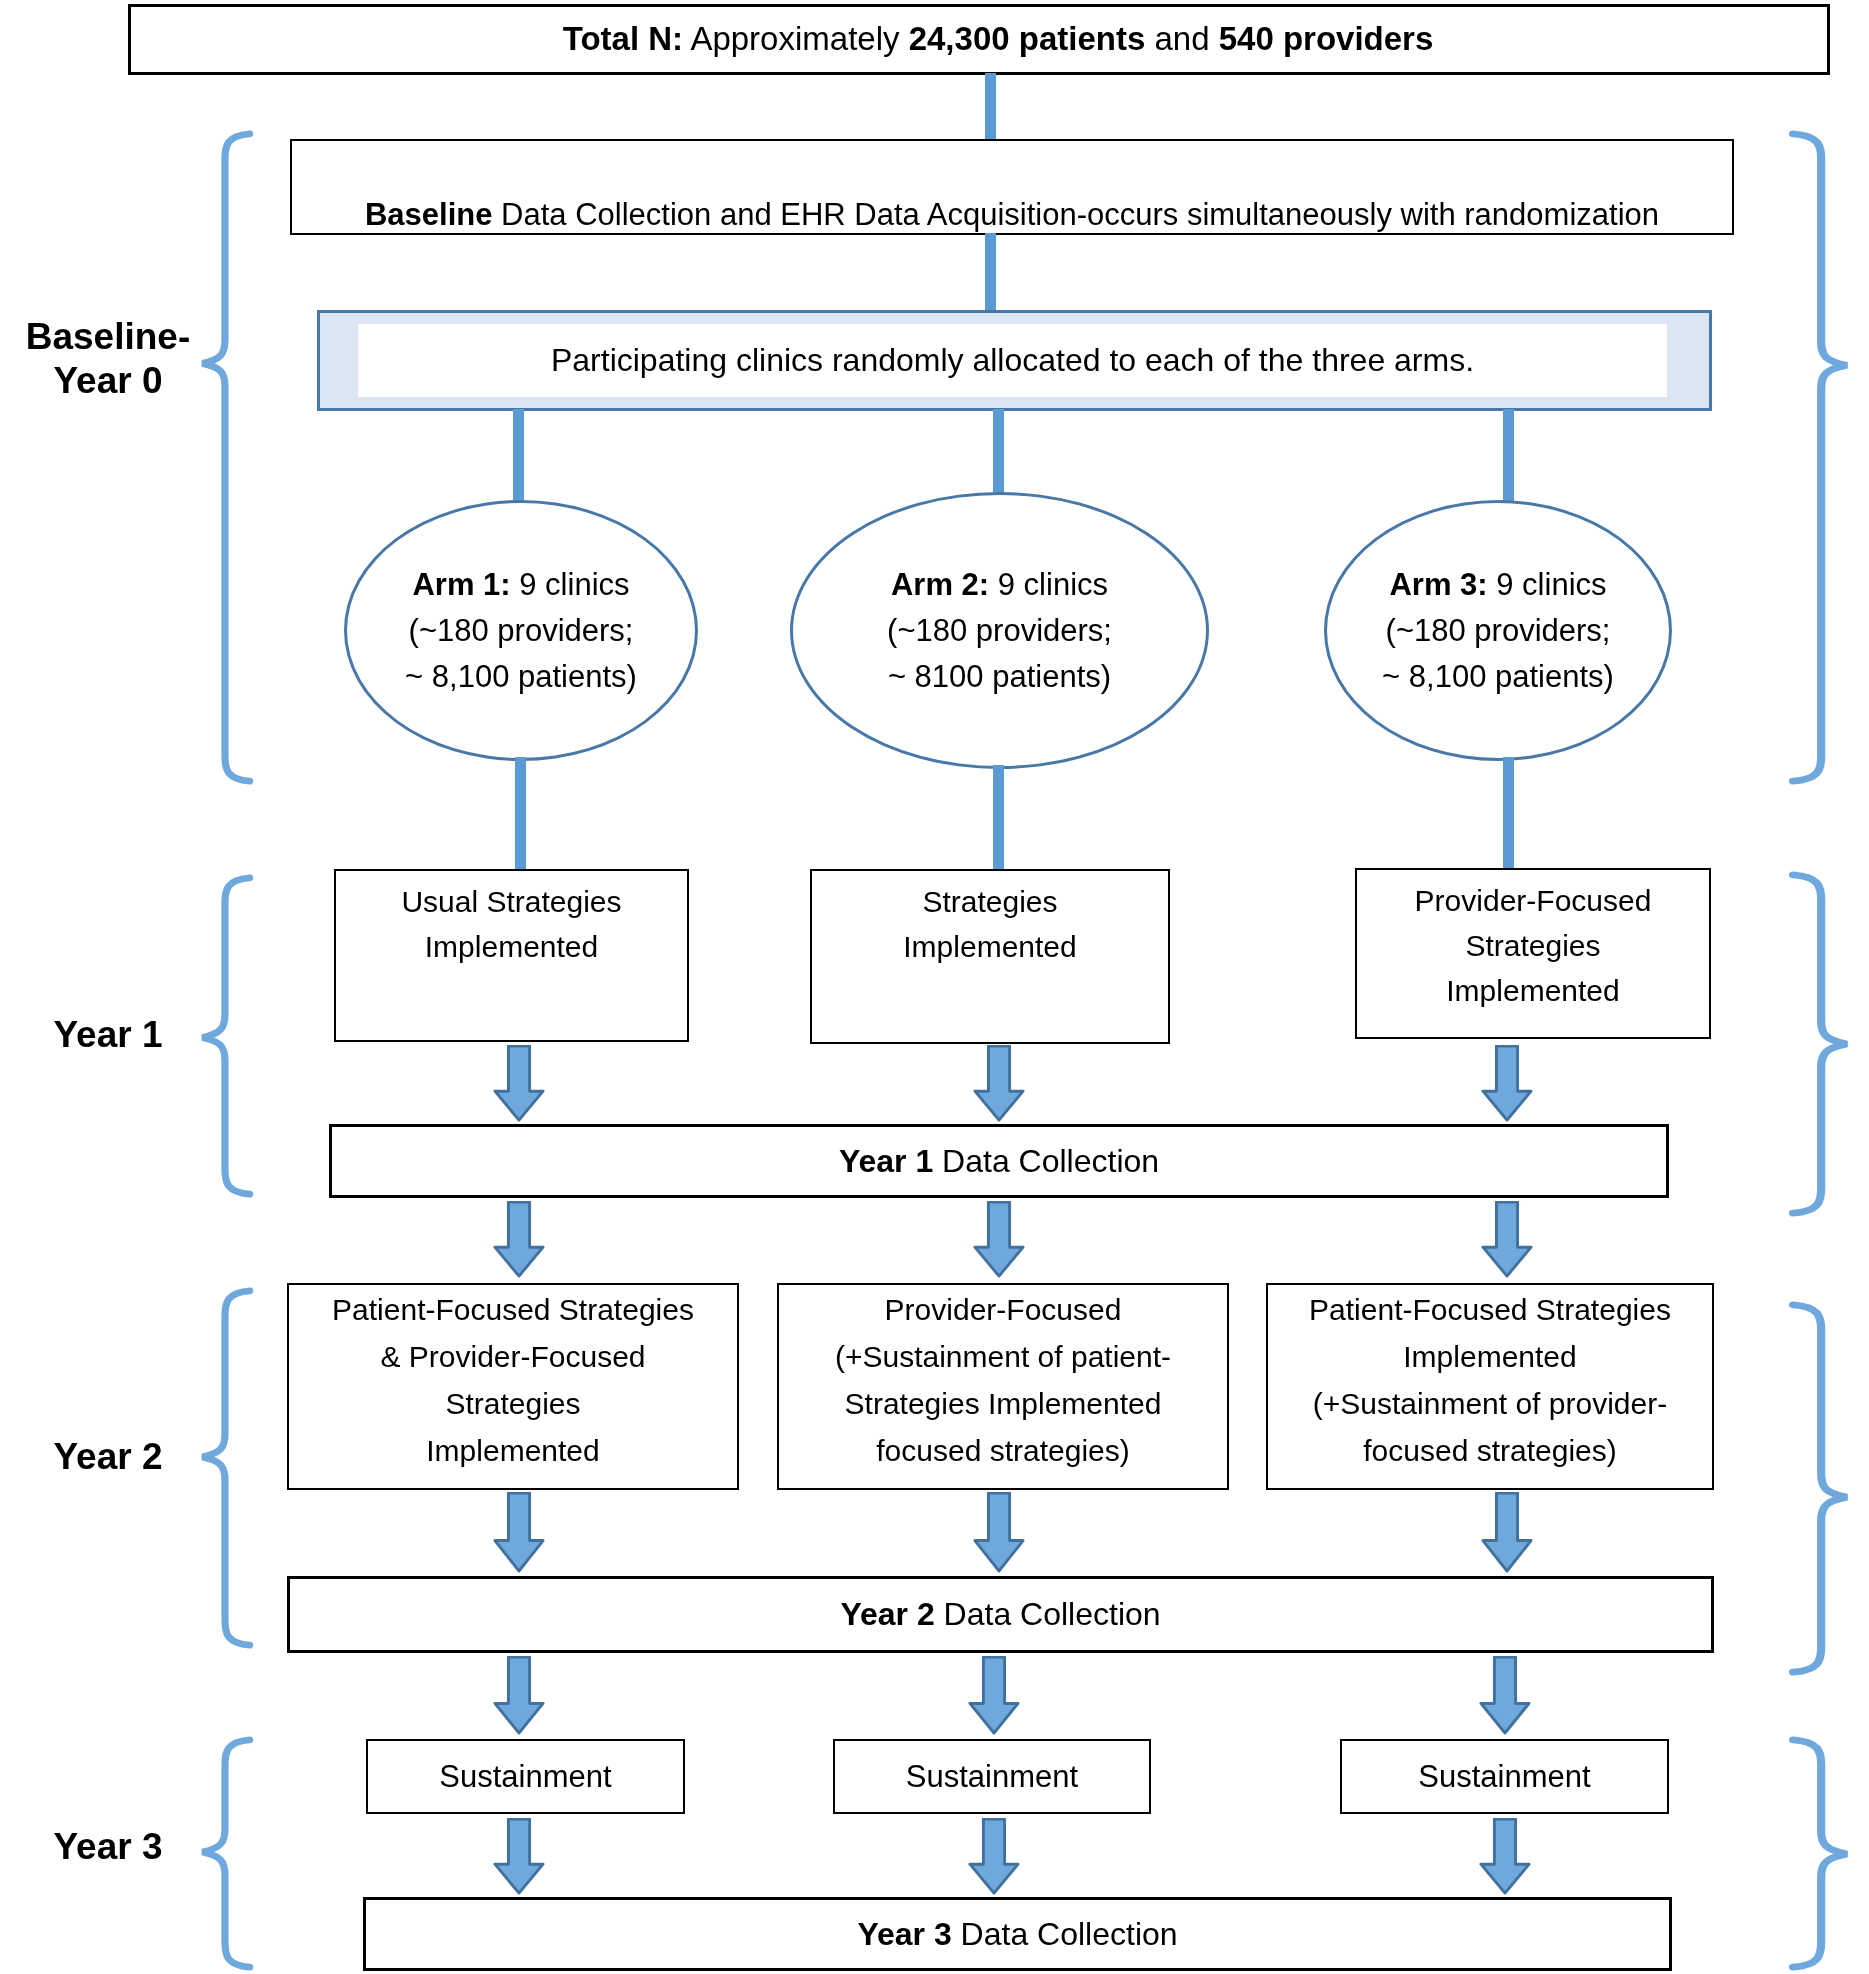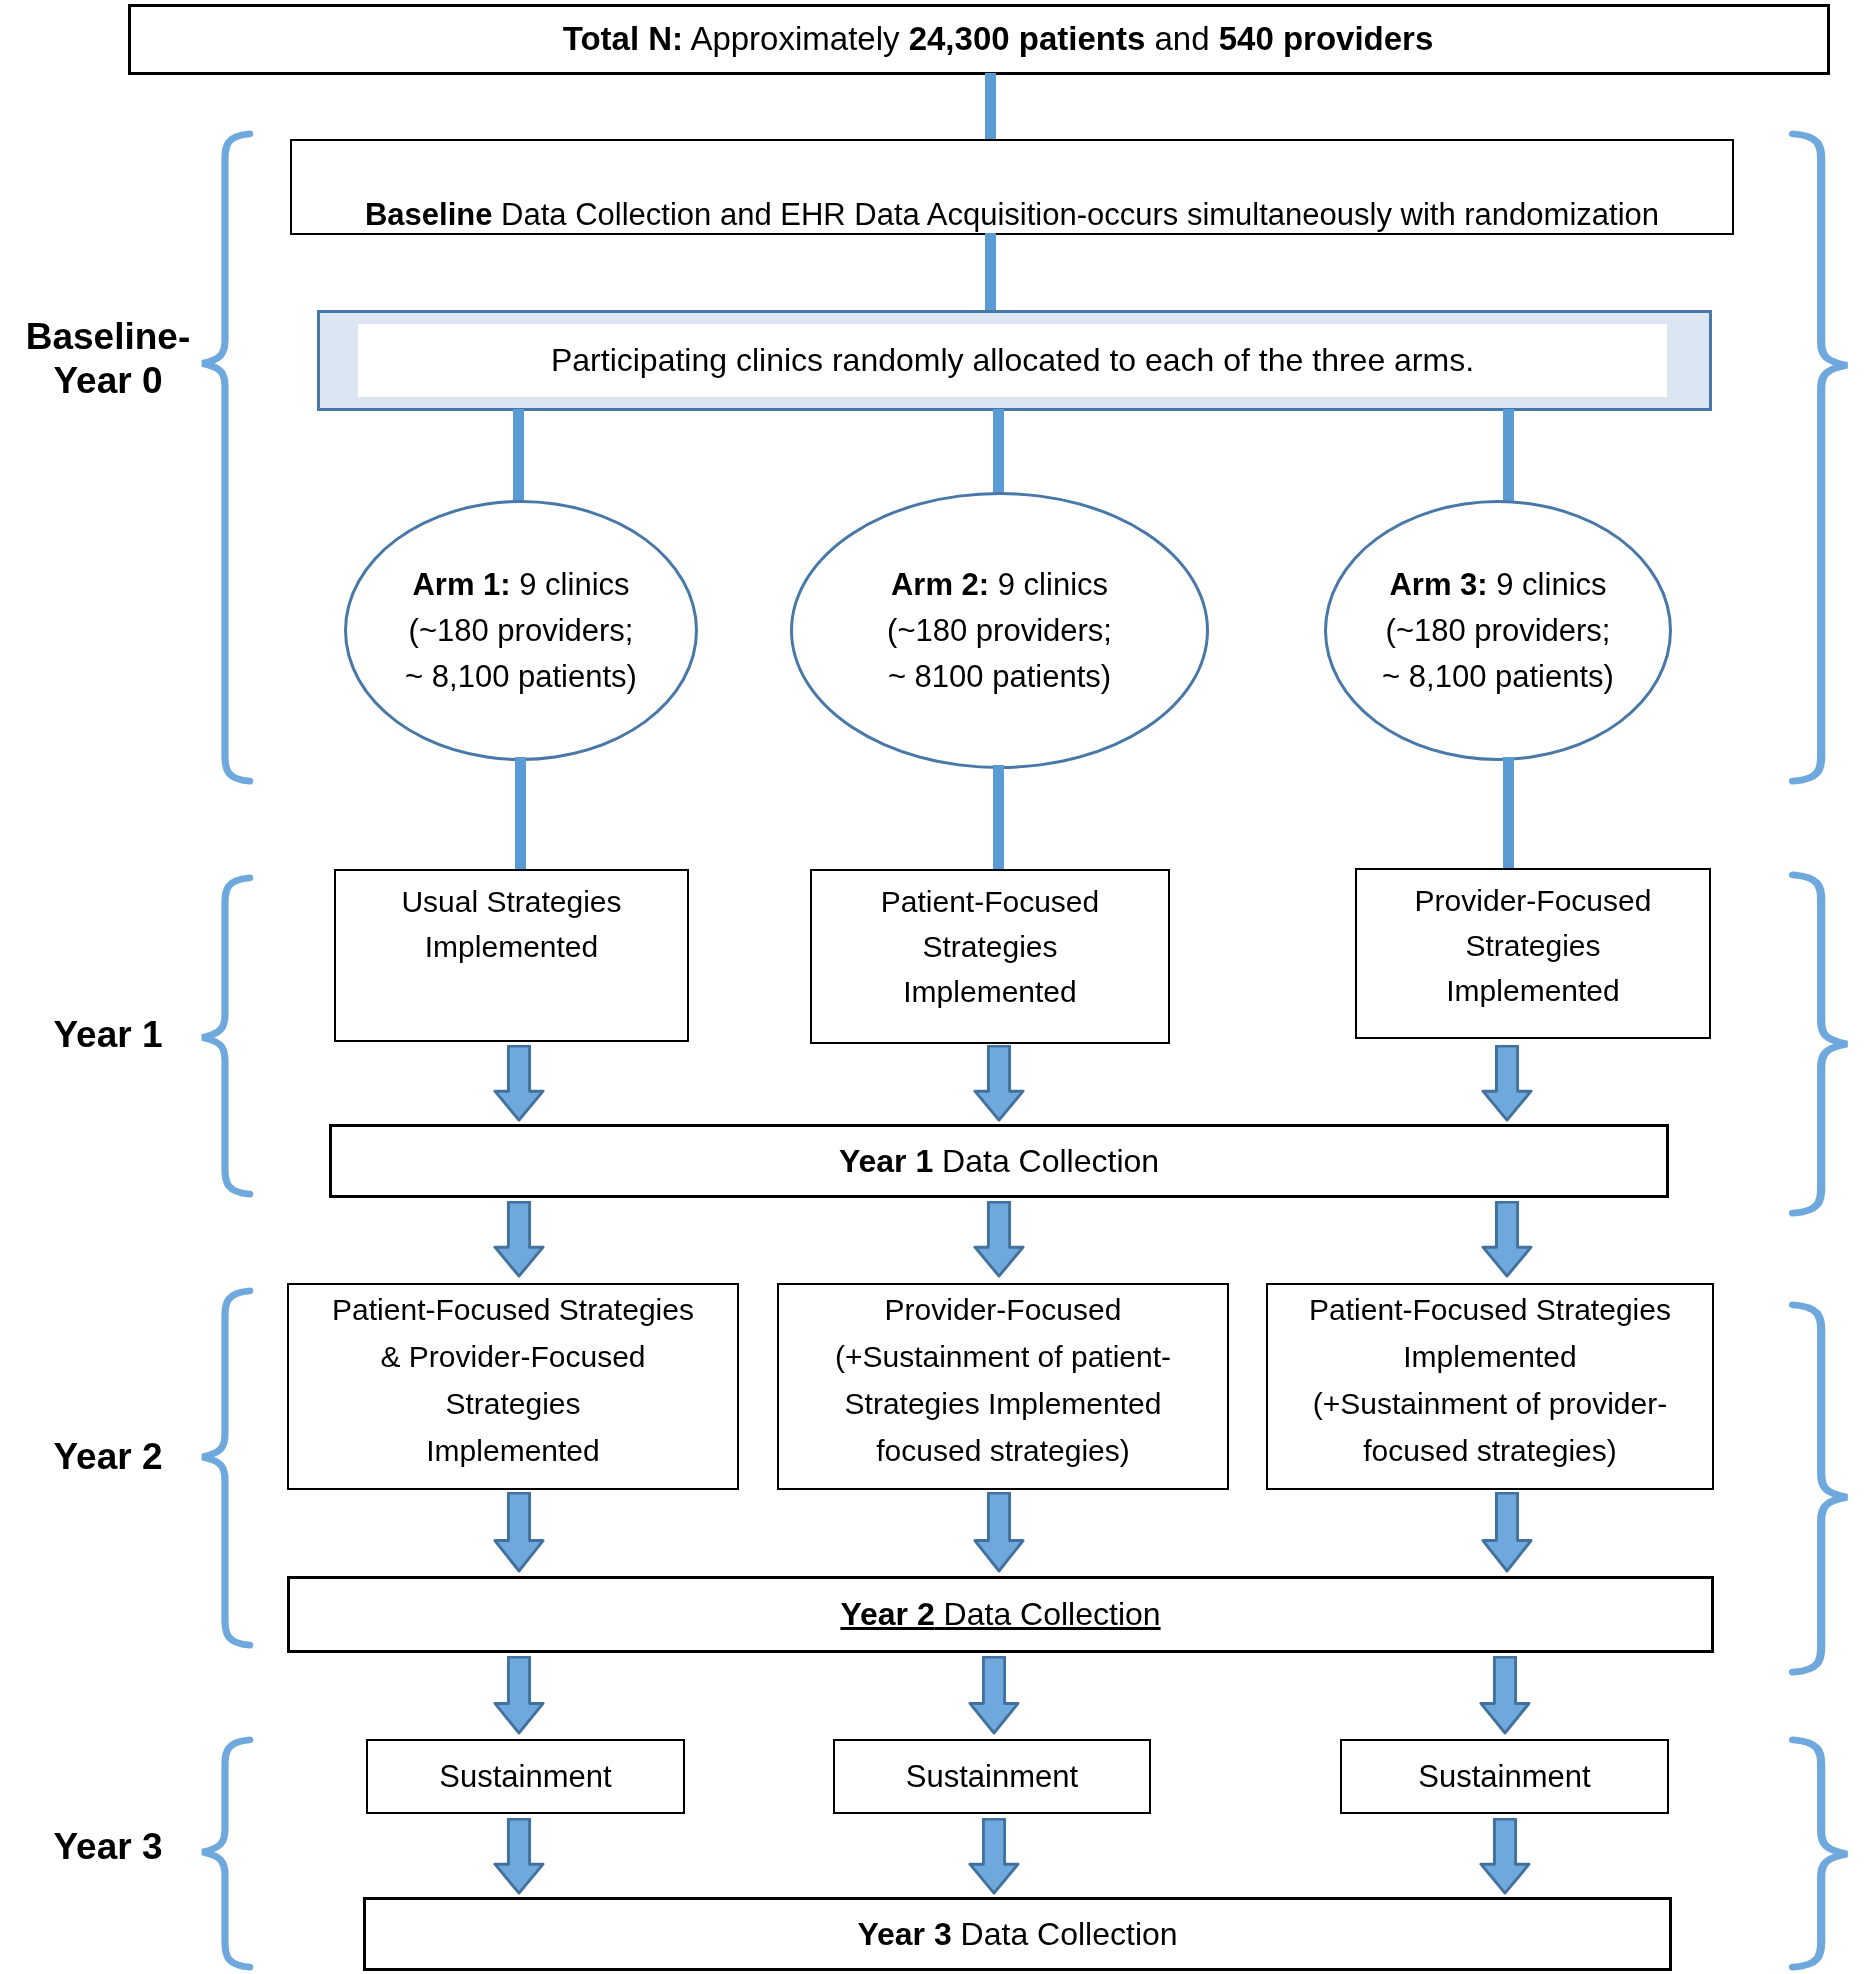--- a/index.html
+++ b/index.html
@@ -78,21 +78,20 @@
 
   <div class="stub" style="left:515px;top:757px;height:114px;"></div>
   <div class="stub" style="left:993px;top:765px;height:107px;"></div>
   <div class="stub" style="left:1503px;top:757px;height:112px;"></div>
 
   <div class="stratbox" style="left:334px;top:869px;width:355px;height:173px;">
     <div>Usual Strategies</div>
     <div>Implemented</div>
   </div>
   <div class="stratbox" style="left:810px;top:869px;width:360px;height:175px;">
-    <div>Patient-Focused</div>
     <div>Strategies</div>
     <div>Implemented</div>
   </div>
   <div class="stratbox" style="left:1355px;top:868px;width:356px;height:171px;">
     <div>Provider-Focused</div>
     <div>Strategies</div>
     <div>Implemented</div>
   </div>
 
   <svg class="arrow" style="left:493px;top:1045px;" width="52" height="77" viewBox="0 0 54 80" preserveAspectRatio="none">
@@ -141,21 +140,21 @@
   <svg class="arrow" style="left:493px;top:1492px;" width="52" height="81" viewBox="0 0 54 80" preserveAspectRatio="none">
       <polygon points="16,1 38,1 38,48 52,48 27,78 2,48 16,48" fill="#6FA8DC" stroke="#41719C" stroke-width="3" stroke-linejoin="round"></polygon>
     </svg>
   <svg class="arrow" style="left:973px;top:1492px;" width="52" height="81" viewBox="0 0 54 80" preserveAspectRatio="none">
       <polygon points="16,1 38,1 38,48 52,48 27,78 2,48 16,48" fill="#6FA8DC" stroke="#41719C" stroke-width="3" stroke-linejoin="round"></polygon>
     </svg>
   <svg class="arrow" style="left:1481px;top:1492px;" width="52" height="81" viewBox="0 0 54 80" preserveAspectRatio="none">
       <polygon points="16,1 38,1 38,48 52,48 27,78 2,48 16,48" fill="#6FA8DC" stroke="#41719C" stroke-width="3" stroke-linejoin="round"></polygon>
     </svg>
 
-  <div class="box bar" style="left:287px;top:1576px;width:1427px;height:77px;text-decoration:underline;">
+  <div class="box bar" style="left:287px;top:1576px;width:1427px;height:77px;">
     <span><span class="b">Year 2</span><span> Data Collection</span></span>
   </div>
 
   <svg class="arrow" style="left:493px;top:1656px;" width="52" height="79" viewBox="0 0 54 80" preserveAspectRatio="none">
       <polygon points="16,1 38,1 38,48 52,48 27,78 2,48 16,48" fill="#6FA8DC" stroke="#41719C" stroke-width="3" stroke-linejoin="round"></polygon>
     </svg>
   <svg class="arrow" style="left:968px;top:1656px;" width="52" height="79" viewBox="0 0 54 80" preserveAspectRatio="none">
       <polygon points="16,1 38,1 38,48 52,48 27,78 2,48 16,48" fill="#6FA8DC" stroke="#41719C" stroke-width="3" stroke-linejoin="round"></polygon>
     </svg>
   <svg class="arrow" style="left:1479px;top:1656px;" width="52" height="79" viewBox="0 0 54 80" preserveAspectRatio="none">

